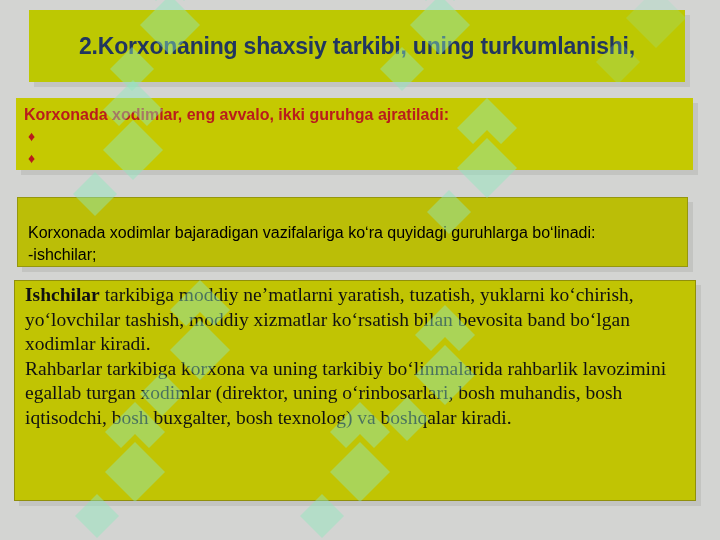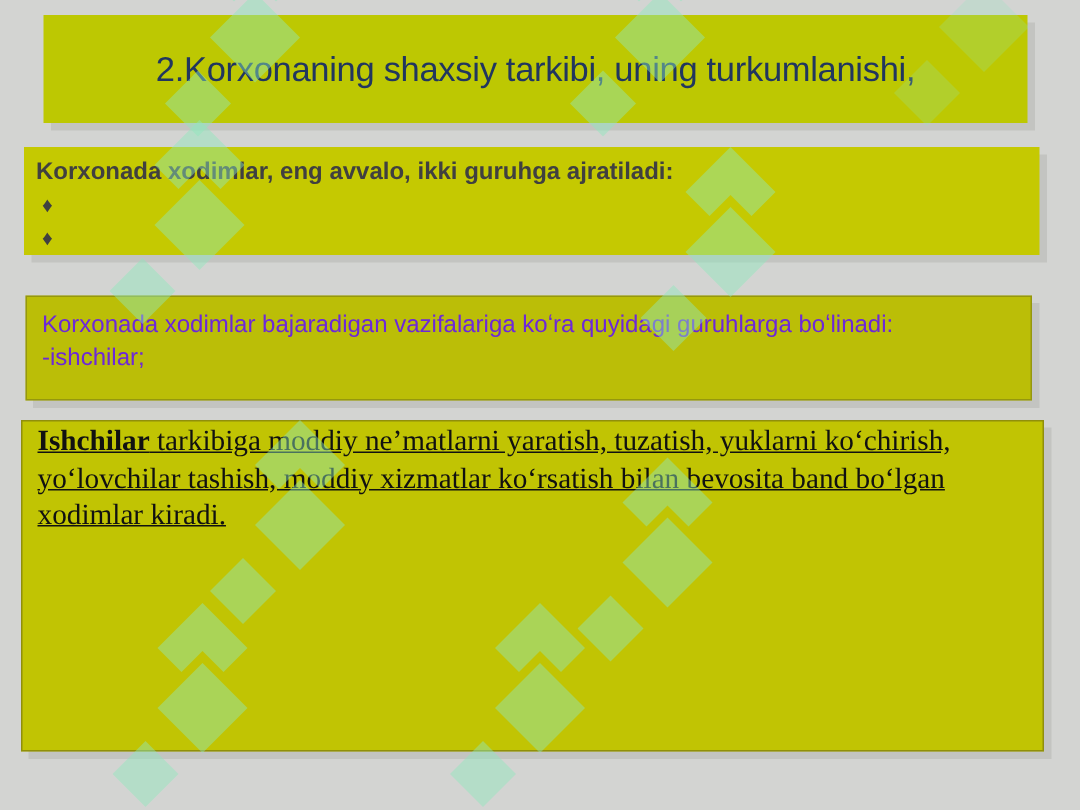--- a/index.html
+++ b/index.html
@@ -16,57 +16,57 @@
     box-shadow:5px 5px 0 rgba(60,60,50,0.10);
   }
 
   
   .title-box{
     left:29px;top:10px;width:656px;height:72px;
     background:#bdc802;
     display:flex;flex-direction:column;justify-content:center;align-items:center;
     text-align:center;
     color:#21365f;
-    font-weight:normal;font-size:23px;line-height:30px;
+    font-weight:bold;font-size:23px;line-height:30px;
     letter-spacing:-0.2px;
   }
 
   
   .groups-box{
     left:16px;top:98px;width:677px;height:72px;
     background:#c5c901;
-    color:#404040;
+    color:#b91c1c;
     font-weight:bold;font-size:16px;
     padding:7px 8px 0 8px;box-sizing:border-box;
   }
   .gb-heading{line-height:20px;}
   .bullet-row{display:flex;align-items:baseline;line-height:22px;}
   .bullet{width:68px;padding-left:4px;font-size:14px;flex:none;}
 
   
   .tasks-box{
     left:17px;top:197px;width:671px;height:70px;
     background:#bbbe07;
     border:1px solid rgba(105,105,25,0.45);
-    color:#6d28d9;
+    color:#000000;
     font-size:16px;line-height:22px;
-    padding:8px 10px;box-sizing:border-box;
+    padding:24px 10px;box-sizing:border-box;
   }
 
   
   .detail-box{
     left:14px;top:280px;width:682px;height:221px;
     background:#c1c403;
     border:1px solid rgba(95,90,20,0.5);
     color:#111;
     font-family:"Liberation Serif",serif;
     font-size:19.5px;line-height:24.5px;
     padding:2px 10px;box-sizing:border-box;
   }
-  .detail-box p{margin:0;text-decoration:underline;}
+  .detail-box p{margin:0;}
 
   
   .wm{
     position:absolute;width:100px;height:150px;
     pointer-events:none;z-index:10;
   }
   .wm path{fill:#8fe9bd;}
   .wm{opacity:0.45;}
   .wm.faint{opacity:0.22;}
 </style>
@@ -89,20 +89,21 @@
     </div>
   </div>
 
   <div class="box tasks-box">
     <div>Korxonada xodimlar bajaradigan vazifalariga koʻra quyidagi guruhlarga boʻlinadi:</div>
     <div>-ishchilar;</div>
   </div>
 
   <div class="box detail-box">
     <p><b>Ishchilar</b><span> tarkibiga moddiy ne’matlarni yaratish, tuzatish, yuklarni koʻchirish, yoʻlovchilar tashish, moddiy xizmatlar koʻrsatish bilan bevosita band boʻlgan xodimlar kiradi.</span></p>
+    <p><b></b><span>Rahbarlar tarkibiga korxona va uning tarkibiy boʻlinmalarida rahbarlik lavozimini egallab turgan xodimlar (direktor, uning oʻrinbosarlari, bosh muhandis, bosh iqtisodchi, bosh buxgalter, bosh texnolog) va boshqalar kiradi.</span></p>
   </div>
 
   <svg class="wm" style="left:110px;top:-55px;" viewBox="0 0 100 150">
     <defs>
       <g id="wm-shape">
         <path d="M30 40 L60 10 L90 40 L74 56 L60 42 L46 56 Z"></path>
         <path d="M60 50 L90 80 L60 110 L30 80 Z"></path>
         <path d="M22 102 L44 124 L22 146 L0 124 Z"></path>
       </g>
     </defs>

